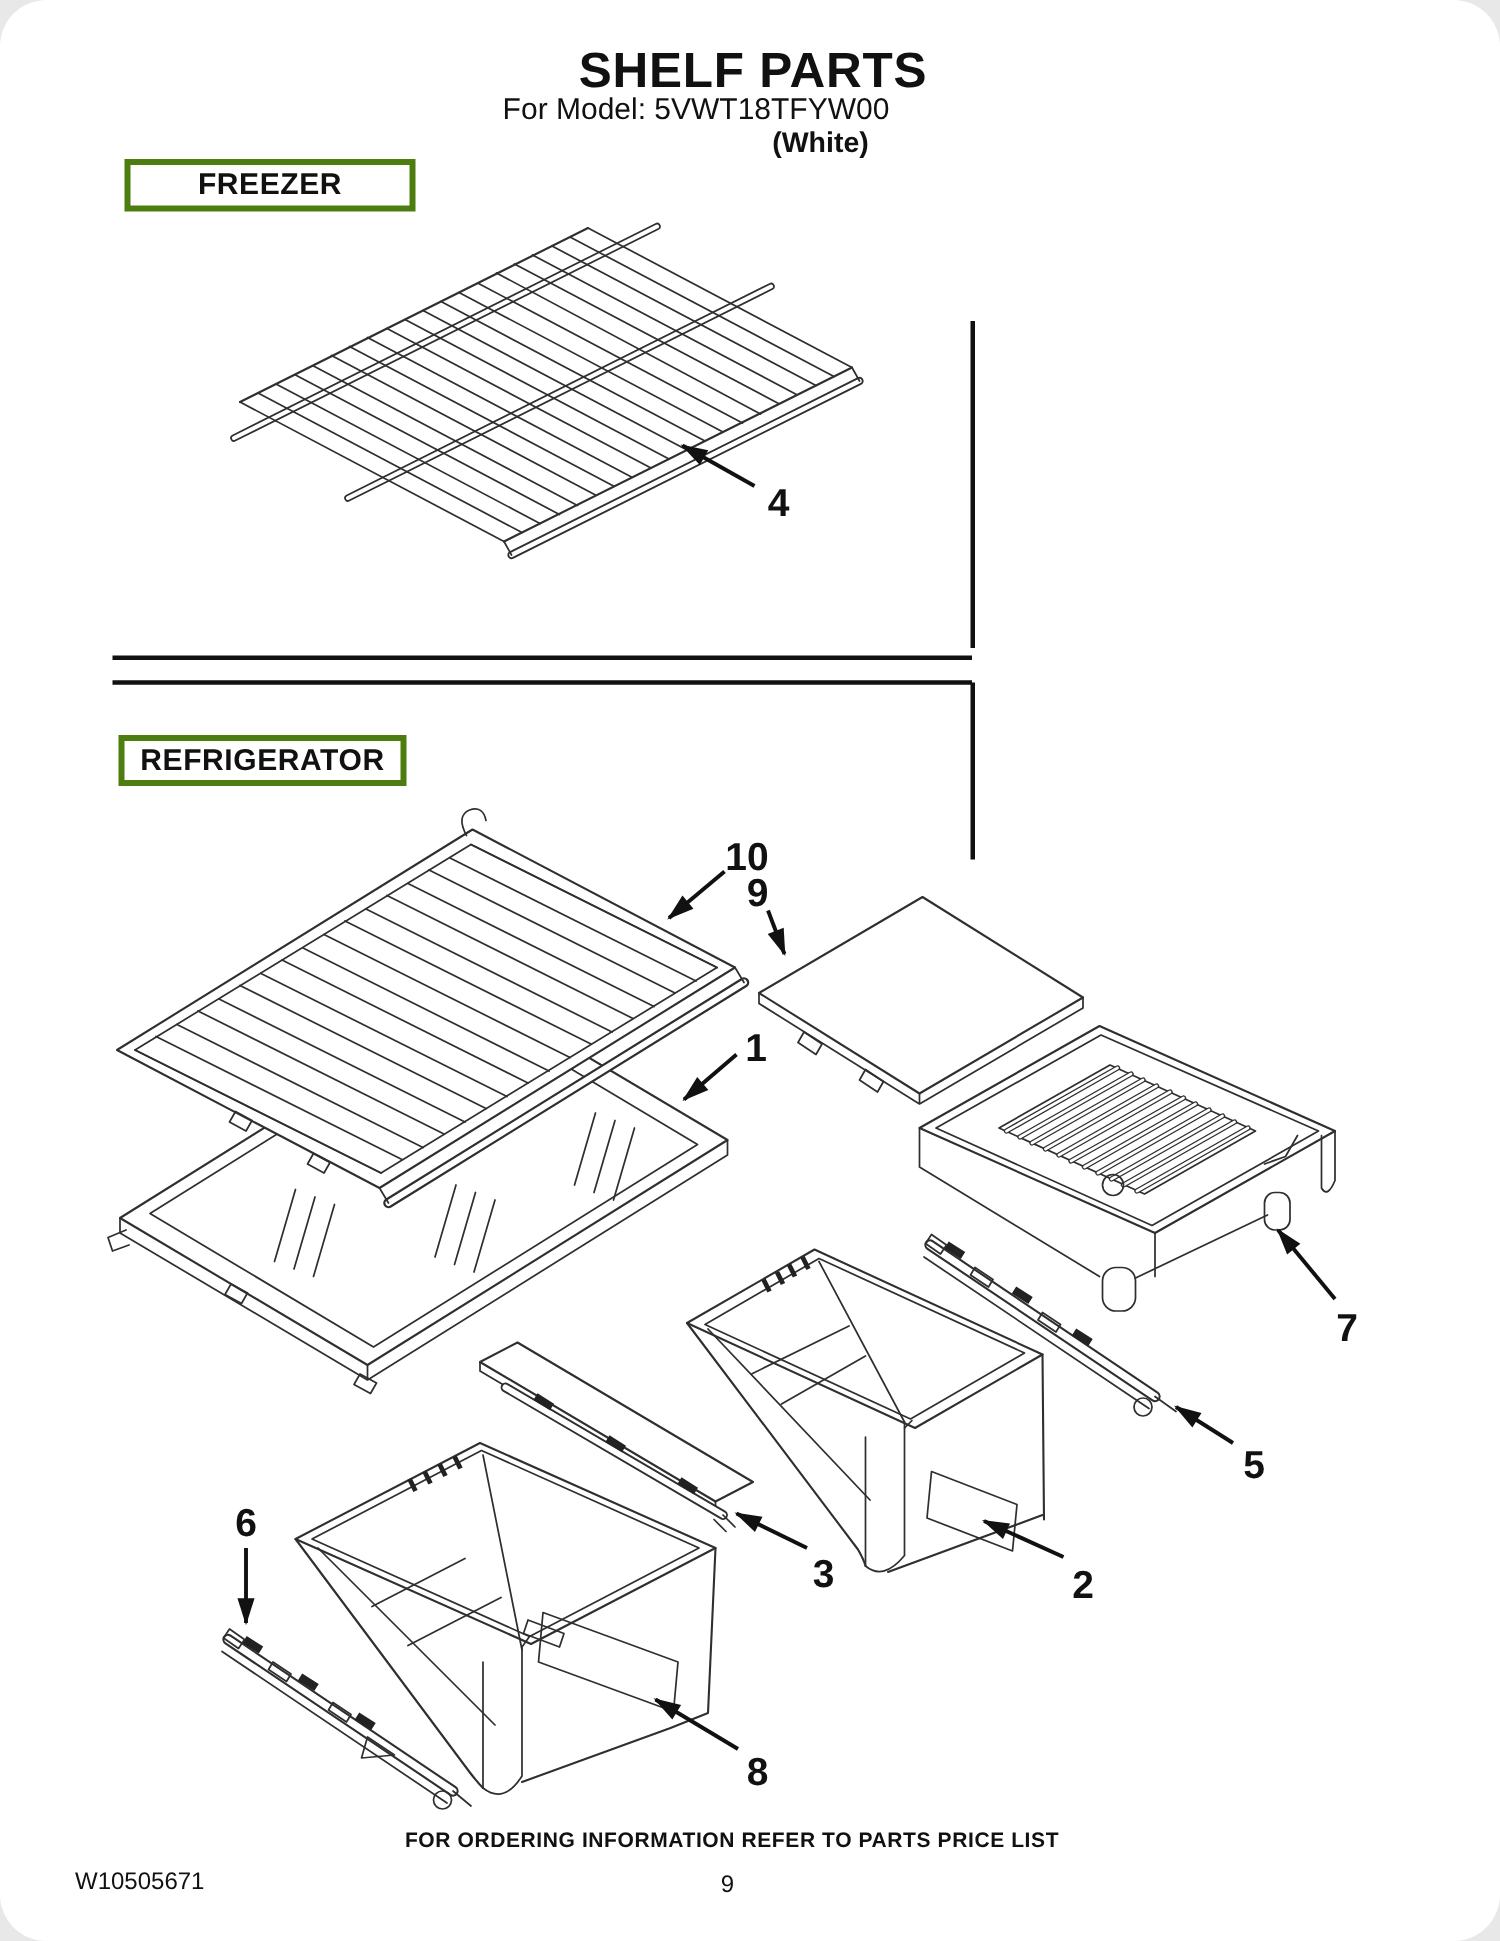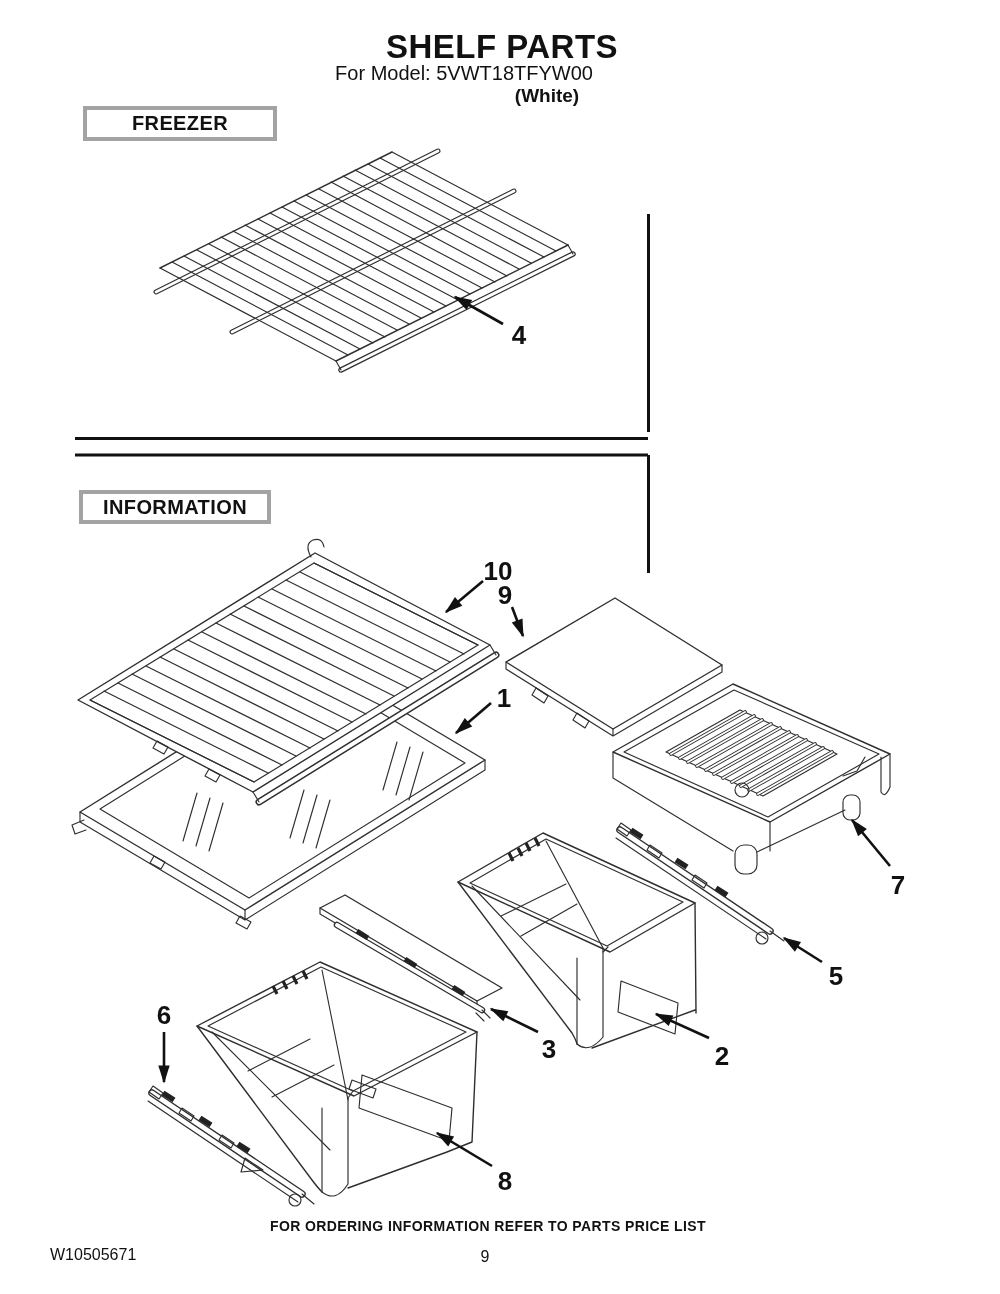--- a/index.html
+++ b/index.html
@@ -1,28 +1,29 @@
 <!DOCTYPE html>
 <html><head>
 <meta charset="utf-8">
 <style>
   html,body{margin:0;padding:0;background:#e8e8e8;}
   .page{
     position:relative;width:1000px;height:1294px;background:#fff;
     font-family:"Liberation Sans",sans-serif;color:#111;overflow:hidden;
     margin:0 auto;
+    border-radius:31px;
   }
   .abs{position:absolute;}
   .page-title{top:28px;left:0;width:1004px;text-align:center;
     font-size:33px;font-weight:bold;letter-spacing:0.5px;}
   .model-line{top:62px;left:0;width:928px;text-align:center;
     font-size:20px;font-weight:normal;}
   .finish-line{top:85px;left:0;width:1094px;text-align:center;
     font-size:19px;font-weight:bold;}
-  .section-box{border:4px solid #a3a3a3;display:flex;align-items:center;
+  .section-box{border:4px solid #4d7c0f;display:flex;align-items:center;
     justify-content:center;font-weight:bold;font-size:20px;letter-spacing:0.4px;
     background:#fff;}
   .box-freezer{left:83px;top:106px;width:186px;height:27px;}
   .box-refrigerator{left:79px;top:490px;width:184px;height:26px;}
   .footer-note{top:1218px;left:0;width:976px;text-align:center;
     font-size:14px;font-weight:bold;letter-spacing:0.4px;}
   .doc-number{top:1246px;left:50px;font-size:16px;}
   .page-number{top:1248px;left:0;width:970px;text-align:center;font-size:16px;}
   svg{position:absolute;top:0;left:0;}
   .ln{stroke:#2f2f2f;fill:none;stroke-width:1.15;stroke-linejoin:round;stroke-linecap:round;}
@@ -42,21 +43,21 @@
 <div class="page">
 
   <div class="abs page-title">SHELF PARTS</div>
   <div class="abs model-line">For Model: 5VWT18TFYW00</div>
   <div class="abs finish-line">(White)</div>
 
   <div class="abs section-box box-freezer">
     <span>FREEZER</span>
   </div>
   <div class="abs section-box box-refrigerator">
-    <span>INFORMATION</span>
+    <span>REFRIGERATOR</span>
   </div>
 
   <svg width="1000" height="1294" viewBox="0 0 1000 1294">
     <defs>
       <marker id="ah" viewBox="0 0 12 10" refX="11" refY="5" markerWidth="20" markerHeight="15" markerUnits="userSpaceOnUse" orient="auto-start-reverse">
         <path d="M0,1.2 L12,5 L0,8.8 z" fill="#111"></path>
       </marker>
     </defs>
 
     <g>

